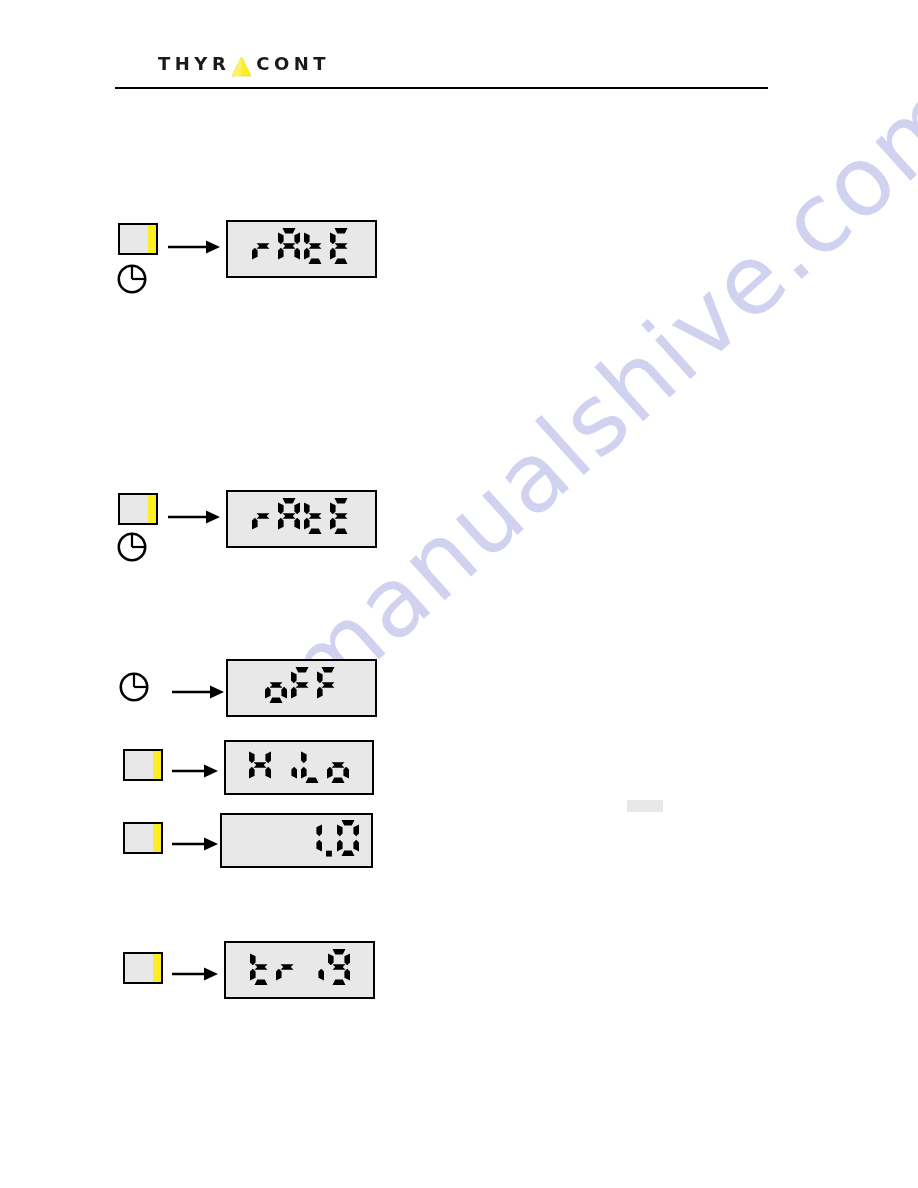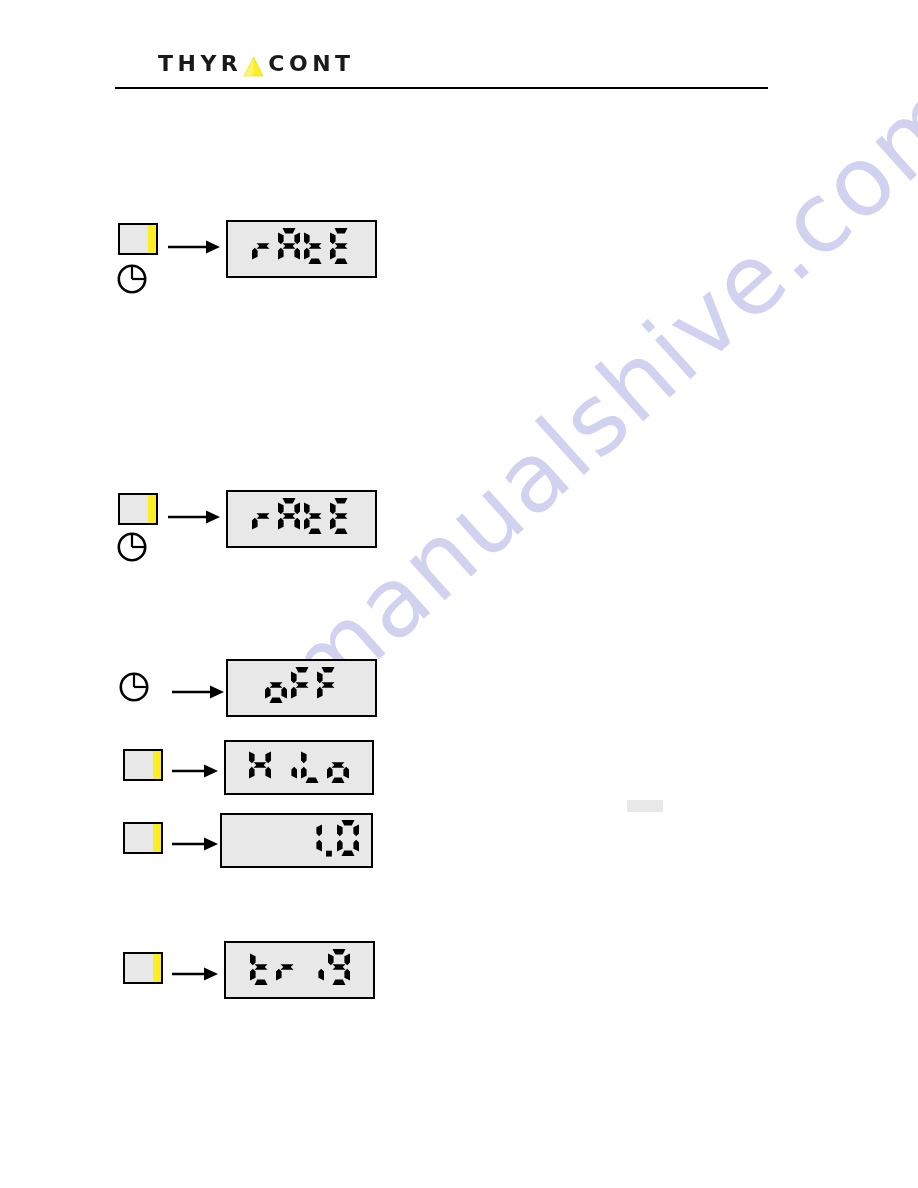--- a/index.html
+++ b/index.html
@@ -59,21 +59,21 @@
   #logo {
     position: absolute;
     left: 158px;
     top: 50px;
     height: 28px;
     display: flex;
     align-items: center;
   }
   #logo .lg {
     font-family: "DejaVu Sans", sans-serif;
-    font-size: 22px;
+    font-size: 18px;
     font-weight: 700;
     letter-spacing: 4.5px;
     line-height: 1;
   }
   #logo .lg-dark { color: #1a1a1a; }
   #logo .lg-tri {
     display: inline-block;
     width: 21px;
     height: 21px;
     position: relative;

